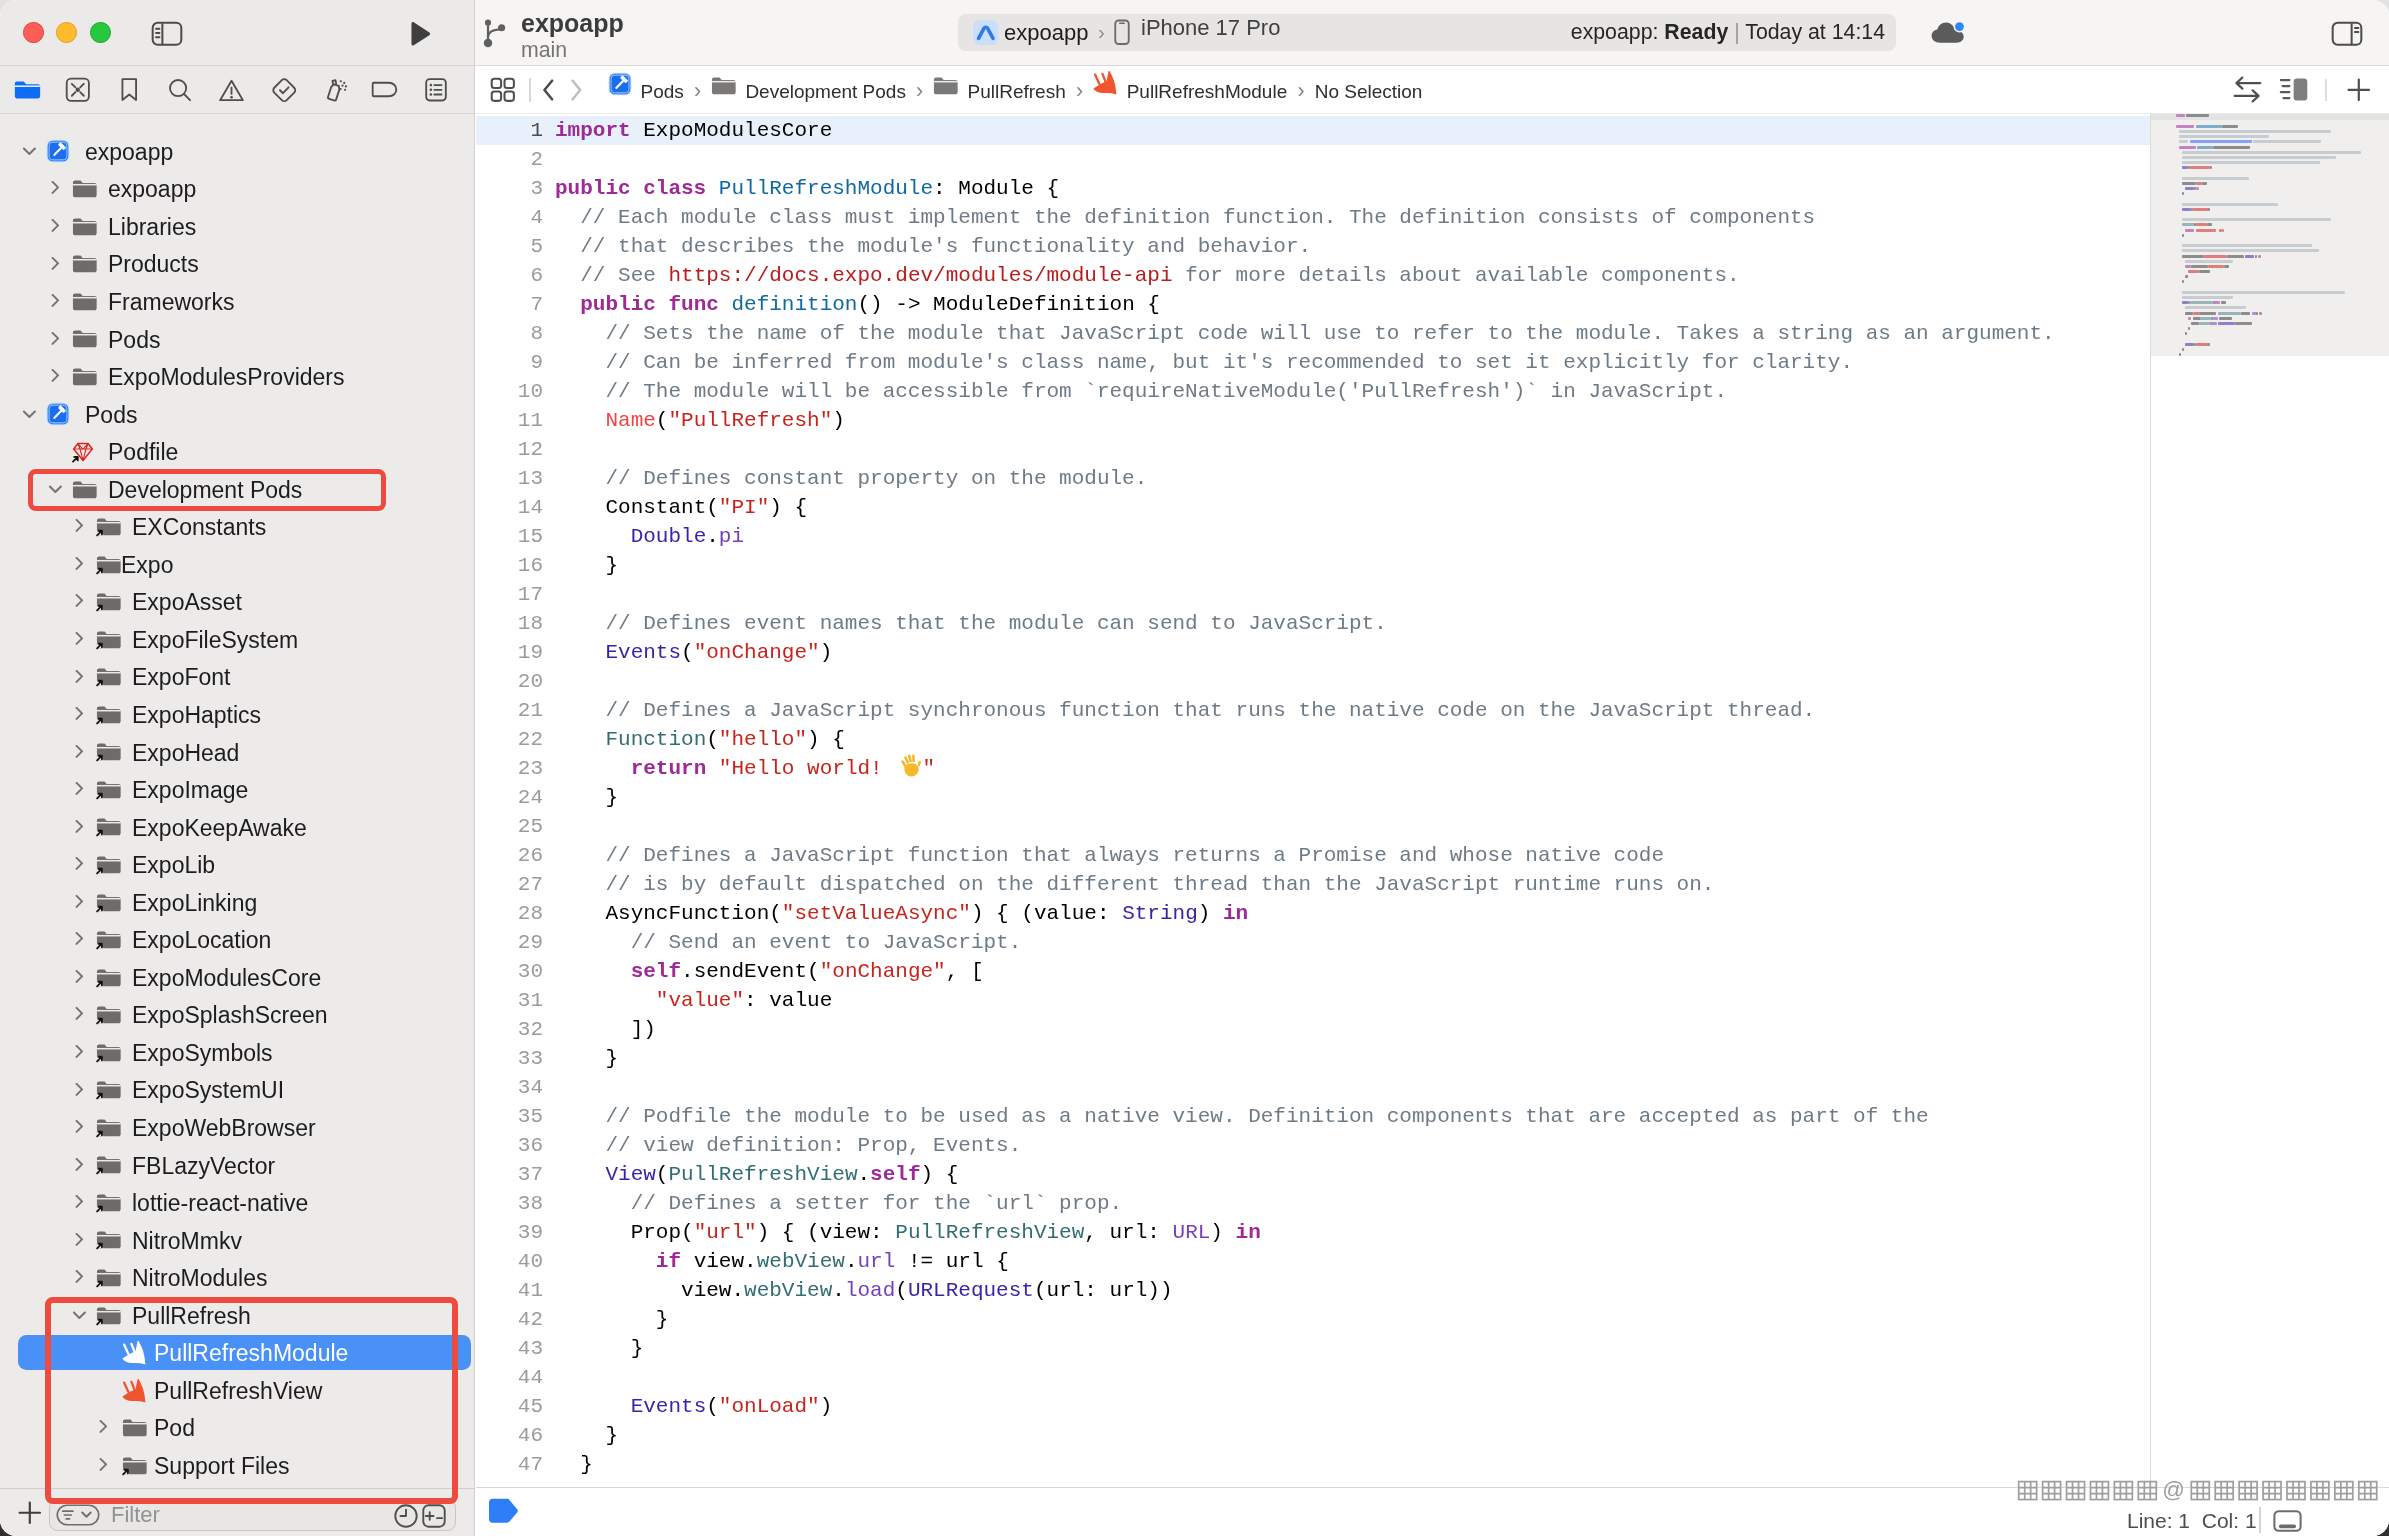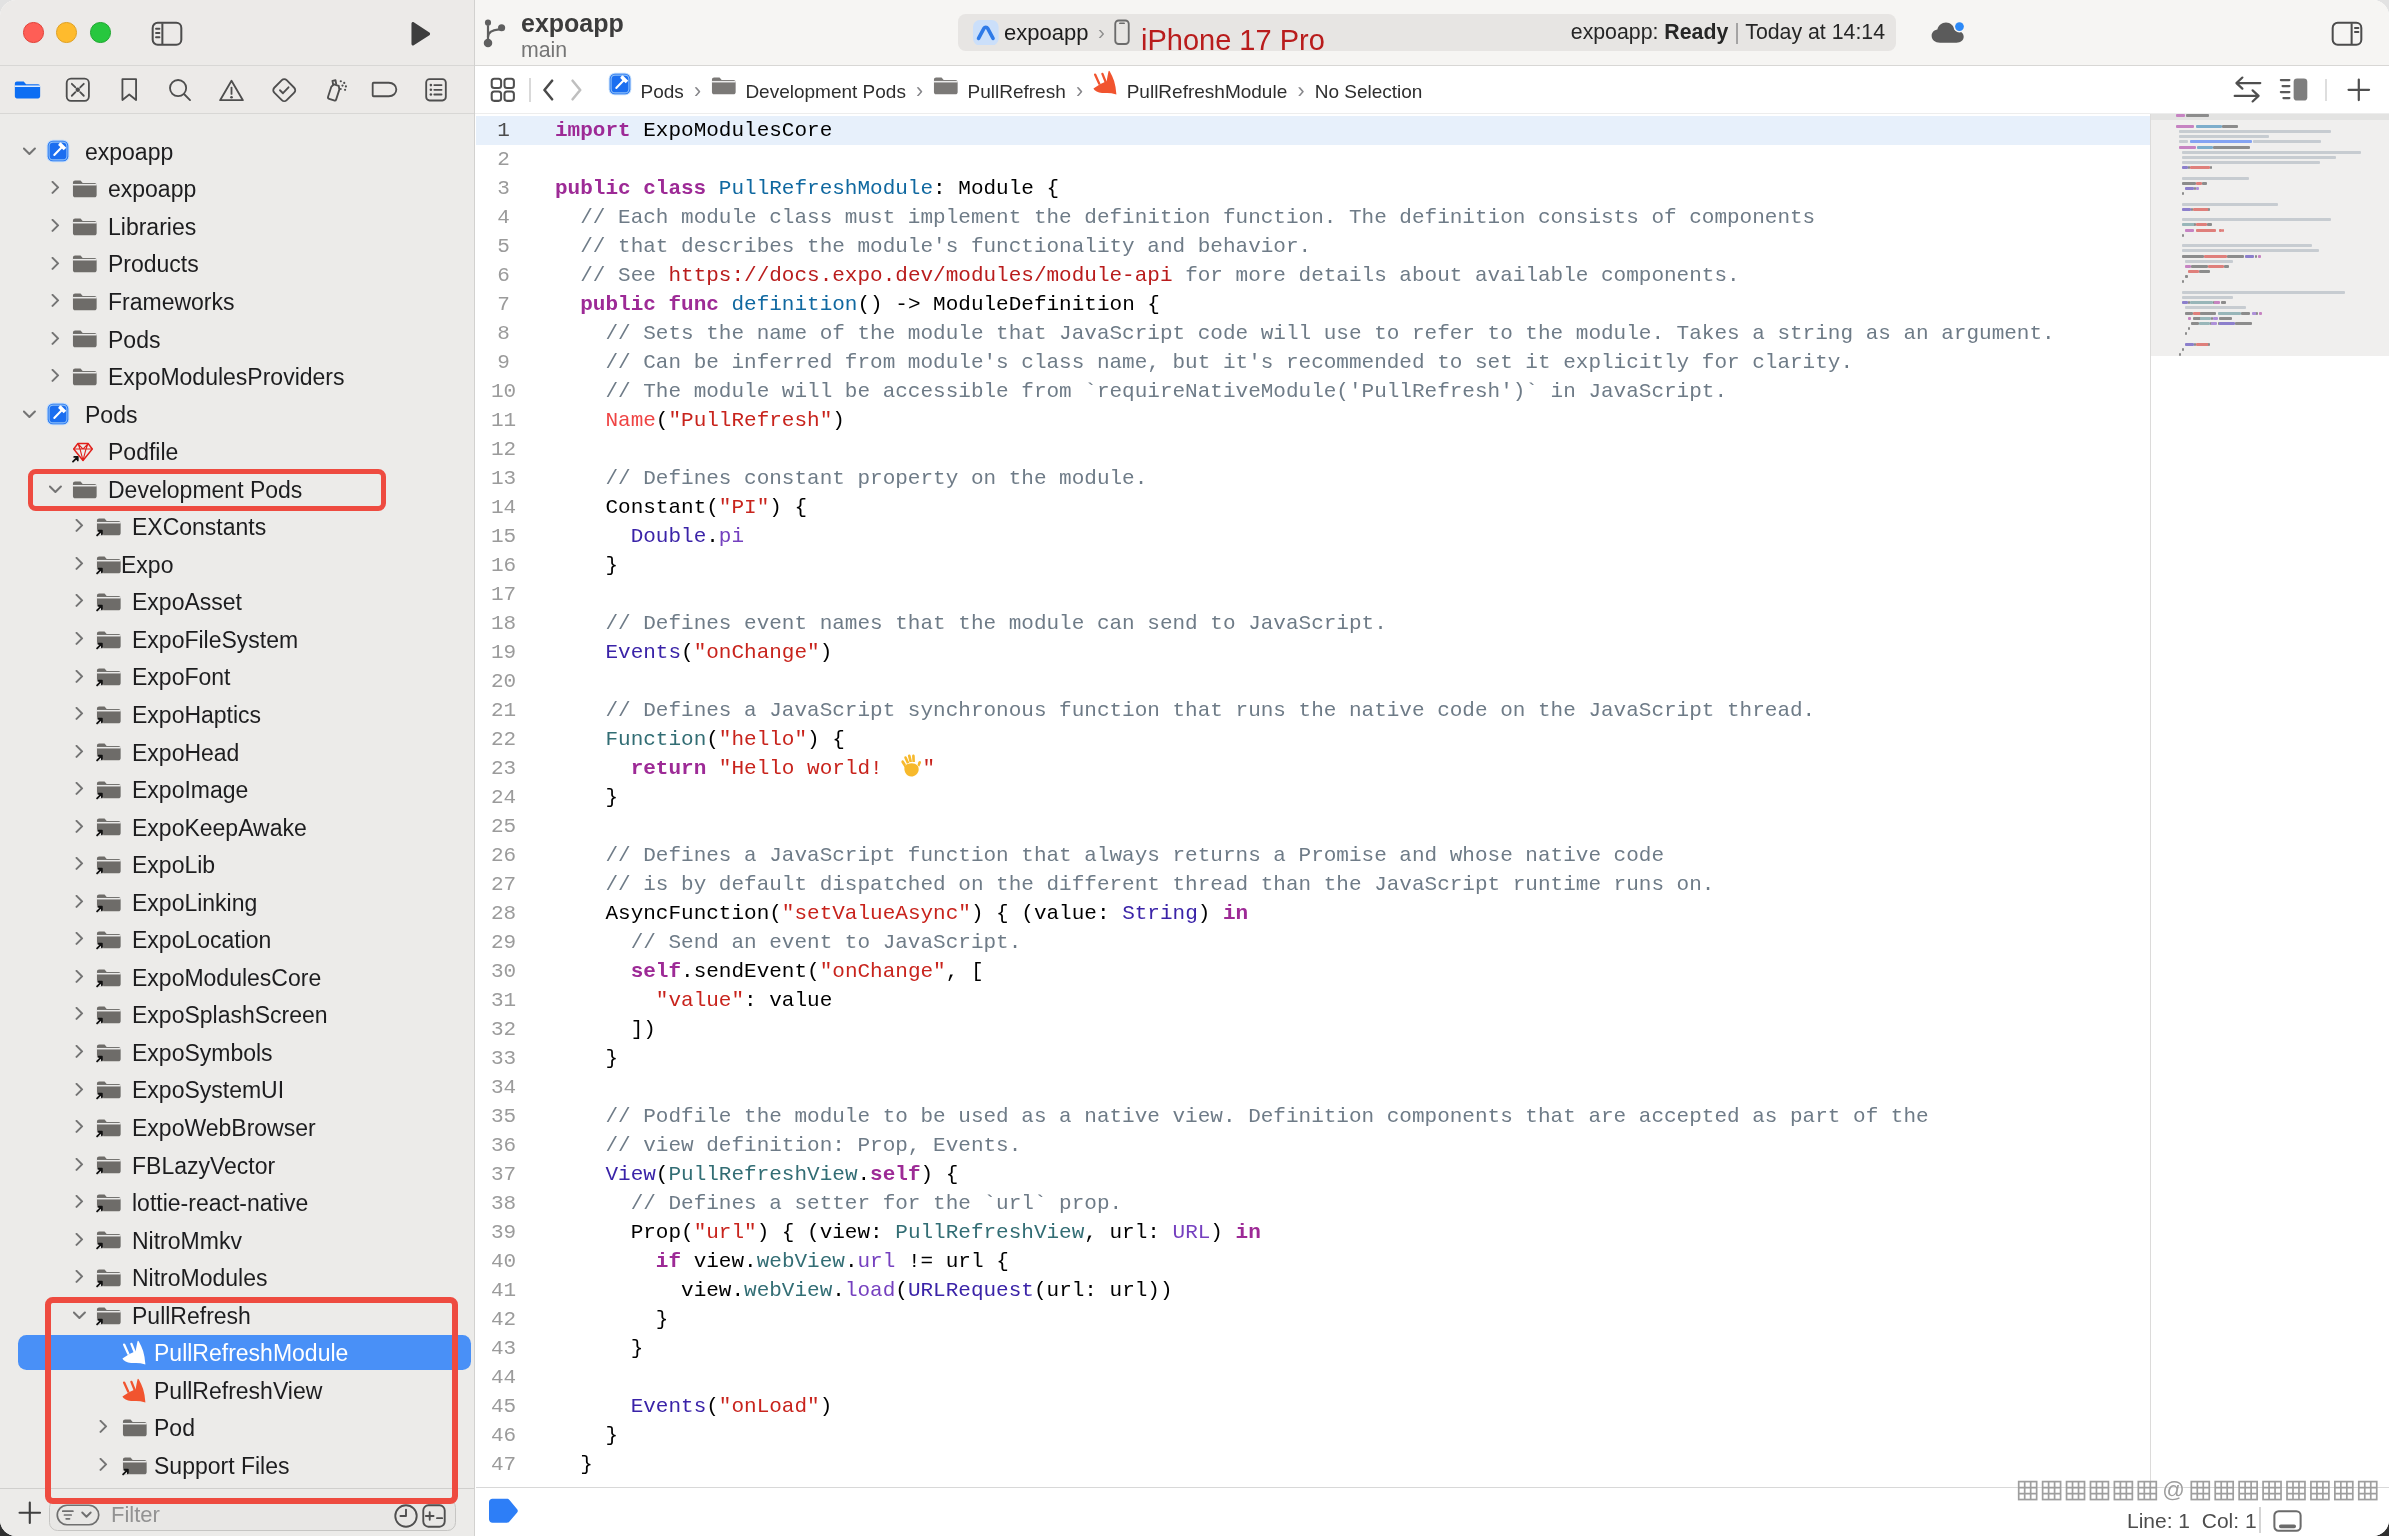--- a/index.html
+++ b/index.html
@@ -42,21 +42,21 @@
     <div style="position:absolute;left:973px;top:19.6px"><svg width="25.6" height="25.6" viewBox="0 0 30 30">
         <rect x="0" y="0" width="30" height="30" rx="8" fill="#cbdffa"></rect>
         <path d="M6.5 21.5 L12.8 9.8 C13.8 8.0 16.2 8.0 17.2 9.8 L23.5 21.5" stroke="#2e7ae8" stroke-width="4.2" fill="none" stroke-linecap="round"></path>
       </svg></div>
     <div style="position:absolute;left:1004px;top:13.7px;height:37px;line-height:37px;font-size:22px;color:#1c1c1c">expoapp</div>
     <div style="position:absolute;left:1098px;top:13.7px;height:37px;line-height:35px;font-size:20.5px;color:#8e8e8e">›</div>
     <div style="position:absolute;left:1114px;top:19px"><svg width="16" height="26.5" viewBox="0 0 19 31">
         <rect x="1.5" y="1.5" width="16" height="28" rx="4" stroke="#6b6b6b" stroke-width="2.2" fill="none"></rect>
         <path d="M7 4.8 H12" stroke="#6b6b6b" stroke-width="2" stroke-linecap="round"></path>
       </svg></div>
-    <div style="position:absolute;left:1141px;top:22px;height:37px;line-height:37px;font-size:29px;color:#b91c1c">iPhone 17 Pro</div>
+    <div style="position:absolute;left:1141px;top:9px;height:37px;line-height:37px;font-size:22px;color:#404040">iPhone 17 Pro</div>
     <div style="position:absolute;left:1885px;top:13.7px;height:37px;line-height:37px;font-size:21.3px;color:#262626;transform:translateX(-100%);white-space:nowrap">expoapp: <b>Ready</b> <span style="color:#9a9a9a">|</span> Today at 14:14</div>
     <div style="position:absolute;left:1929px;top:19px"><svg width="39" height="27" viewBox="0 0 46 32">
         <path d="M13 28 C7 28 3 24.5 3 19.8 C3 15.8 6 12.8 9.8 12.3 C10.8 7.6 15 4 20 4 C25.2 4 29.5 7.9 30.3 13 C30.5 13 30.7 13 31 13 C36.5 13 41 16.4 41 21 C41 25.3 37.3 28 32.5 28 Z" fill="#5b5b5b"></path>
         <circle cx="36" cy="9" r="7" fill="#f6f5f3"></circle>
         <circle cx="36" cy="9" r="5.2" fill="#2c89f7"></circle>
       </svg></div>
     <div style="position:absolute;left:2331px;top:20.5px"><svg width="32" height="25.6" viewBox="0 0 38 30">
         <g stroke="#4c4c4c" stroke-width="2.4" fill="none">
           <rect x="2" y="2" width="34" height="26" rx="6"></rect>
           <path d="M24.5 2.5 V27.5"></path>
@@ -556,21 +556,21 @@
         <g stroke="#4f4f4f" stroke-width="2.2" fill="none" stroke-linecap="round">
           <rect x="1.5" y="1.5" width="25" height="25" rx="6"></rect>
           <path d="M9 9.5 V18.5 M4.5 14 H13.5 M17.5 16.5 H23.5"></path>
         </g>
       </svg></div>
 
   <div style="position:absolute;left:474px;top:0;width:1.3px;height:1536px;background:#d2d1cf"></div>
 
   <div style="position:absolute;left:476px;top:114px;width:1674px;height:1373px;background:#fff;overflow:hidden">
     <div style="position:absolute;left:0;top:1.7px;width:1674px;height:29px;background:#e7f0fb"></div>
-    <pre style="position:absolute;left:0;top:1.7px;width:55px;text-align:center;color:#9b9b9b"><span style="color:#4c4c4c">1</span>
+    <pre style="position:absolute;left:12px;top:1.7px;width:55px;text-align:right;color:#9b9b9b"><span style="color:#4c4c4c">1</span>
 <span style="color:#9b9b9b">2</span>
 <span style="color:#9b9b9b">3</span>
 <span style="color:#9b9b9b">4</span>
 <span style="color:#9b9b9b">5</span>
 <span style="color:#9b9b9b">6</span>
 <span style="color:#9b9b9b">7</span>
 <span style="color:#9b9b9b">8</span>
 <span style="color:#9b9b9b">9</span>
 <span style="color:#9b9b9b">10</span>
 <span style="color:#9b9b9b">11</span>

